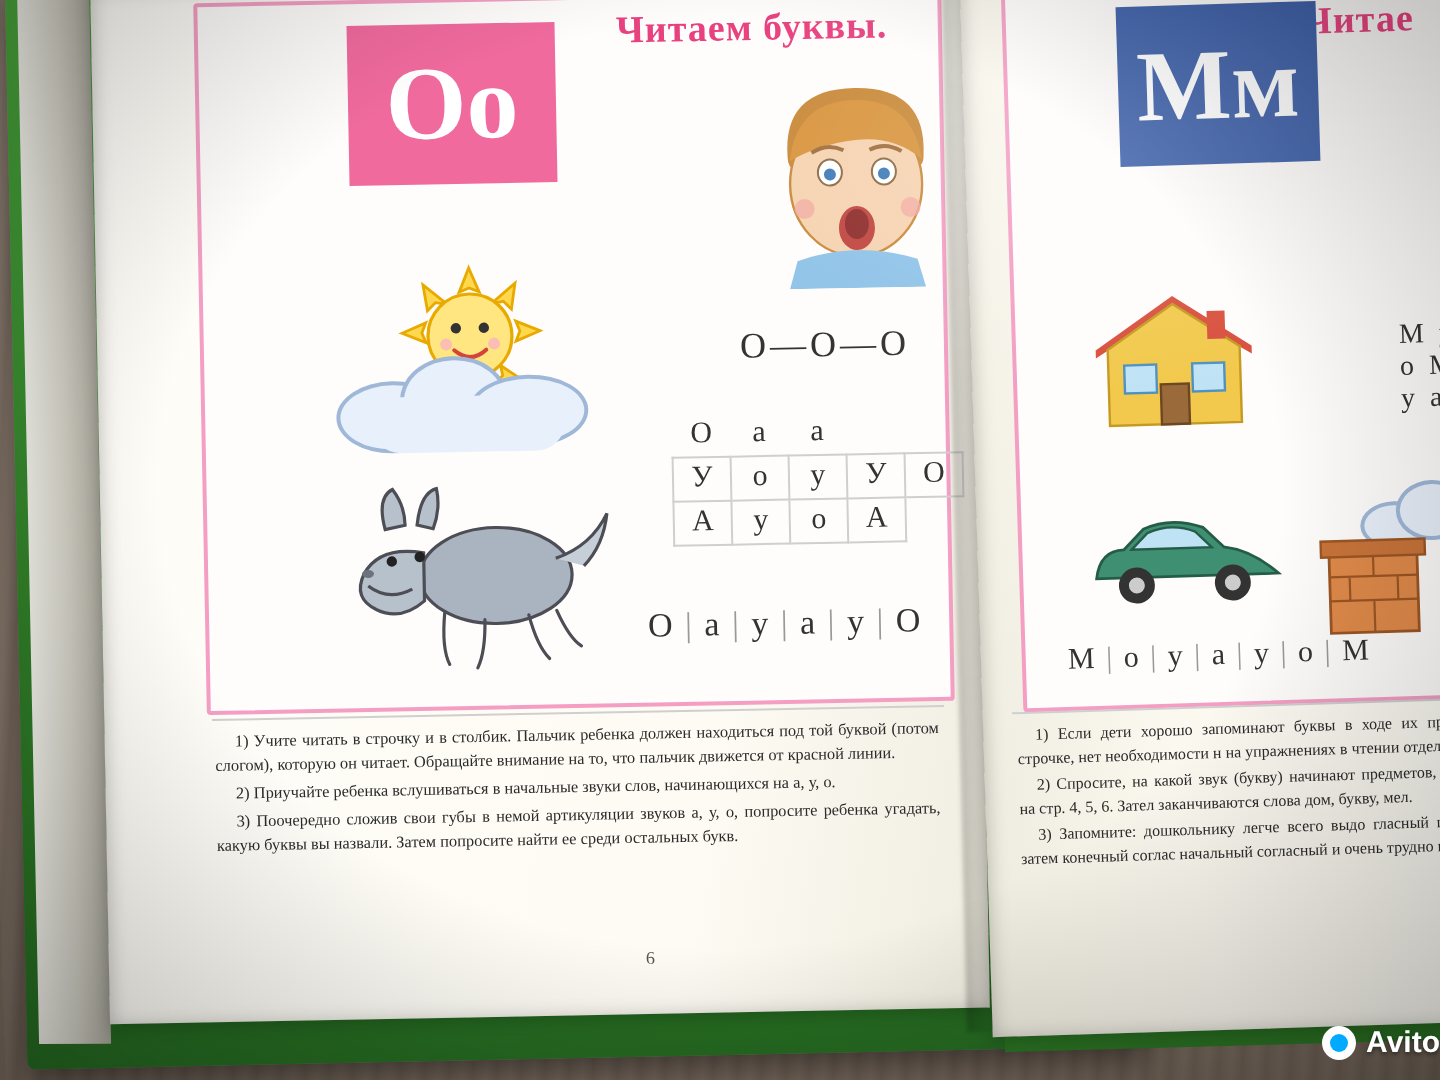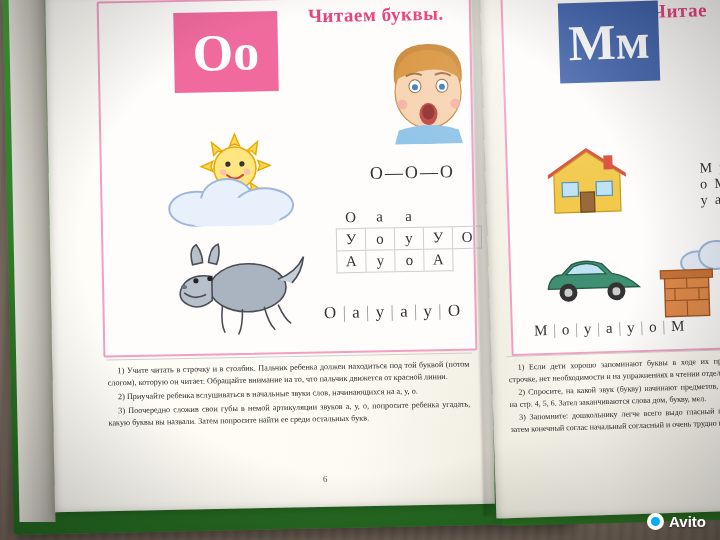--- a/index.html
+++ b/index.html
@@ -153,21 +153,21 @@
   .textblock-r{
     position:absolute;left:470px;top:368px;width:262px;
     transform:rotate(-1.8deg);
     font-size:8px;line-height:1.45;color:#2b2b2b;text-align:justify;
     overflow:hidden;height:104px;
   }
   .textblock-r p{margin:0 0 2px 0;text-indent:9px;}
 
   
   .wm{
-    position:absolute;right:14px;bottom:10px;display:flex;align-items:flex-start;gap:5px;
+    position:absolute;right:0;bottom:10px;display:flex;align-items:flex-start;gap:5px;
     color:#fff;font-family:"Liberation Sans",sans-serif;font-size:15px;font-weight:bold;
     text-shadow:0 1px 2px rgba(0,0,0,.5);
   }
   .wm .dot{width:17px;height:17px;border-radius:50%;background:#fff;position:relative;}
   .wm .dot::after{content:"";position:absolute;left:4px;top:4px;width:9px;height:9px;
     border-radius:50%;background:#0af;}
   .vign{position:absolute;inset:0;pointer-events:none;
     background:radial-gradient(ellipse at 50% 45%, rgba(0,0,0,0) 55%, rgba(0,0,0,.28) 100%);}
   .glare{position:absolute;left:330px;top:-40px;width:420px;height:240px;
     background:radial-gradient(ellipse at center, rgba(255,255,255,.18), rgba(255,255,255,0) 70%);

